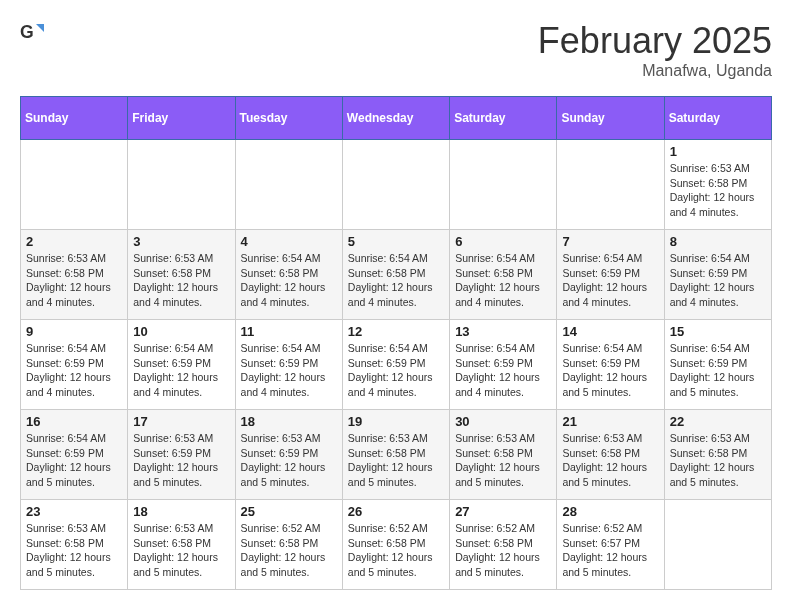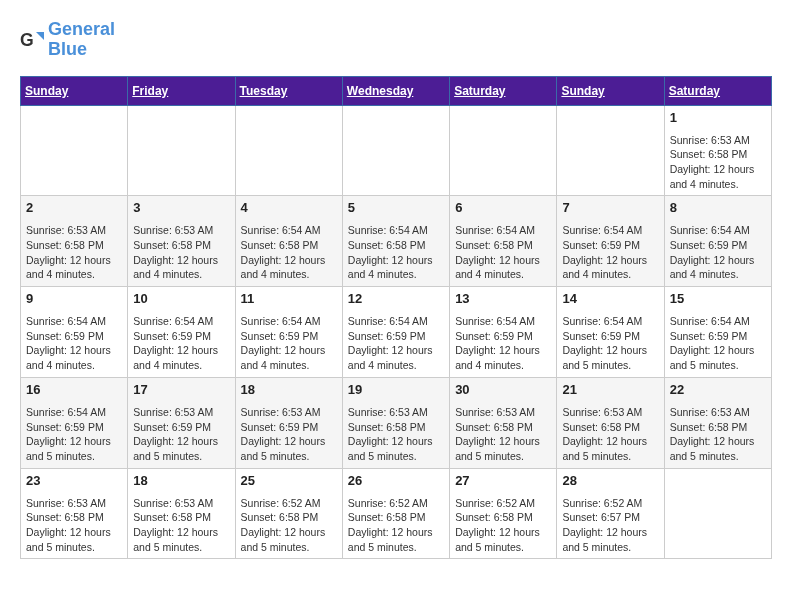--- a/index.html
+++ b/index.html
@@ -43,28 +43,27 @@
     .location-title {
       font-size: 16px;
       color: #555;
     }
     .calendar-table {
       width: 100%;
       border-collapse: collapse;
       font-size: 11px;
     }
     .calendar-table th {
-      background-color: #4c1d95;
+      background-color: #8b5cf6;
       color: #fff;
-      padding: 7px 4px;
+      padding: 14px 4px;
       text-align: left;
       font-size: 12px;
       font-weight: bold;
       border: 1px solid #3a6aa8;
-      text-decoration: underline;
     }
     .calendar-table td {
       border: 1px solid #ccc;
       vertical-align: top;
       padding: 4px 5px;
       width: 107px;
       height: 90px;
       background: #fff;
     }
     .calendar-table tr:nth-child(even) td {
@@ -74,38 +73,38 @@
       font-size: 13px;
       font-weight: bold;
       color: #222;
       display: block;
       margin-bottom: 2px;
     }
     .day-info {
       color: #333;
       font-size: 10.5px;
       line-height: 1.4;
-      margin-top: 8px;
     }
     .empty-cell {
       background: #fff !important;
     }
   </style>
 </head>
 <body>
 
 <div class="header-section">
   <div class="logo">
     <svg class="logo-icon" viewBox="0 0 30 30" xmlns="http://www.w3.org/2000/svg">
       <text y="22" font-size="22" font-weight="bold" fill="#333">G</text>
       <polygon points="20,5 30,5 30,15" fill="#4a90d9"></polygon>
     </svg>
-    <div class="logo-text">
-      <span>General</span><br><span>Blue</span>
-    </div>
+  </div>
+  <div class="title-section">
+    <div class="month-title">February 2025</div>
+    <div class="location-title">Manafwa, Uganda</div>
   </div>
 </div>
 
 <table class="calendar-table">
   <thead>
     <tr id="header-row">
         <th>Sunday</th>
         <th>Friday</th>
         <th>Tuesday</th>
         <th>Wednesday</th>

